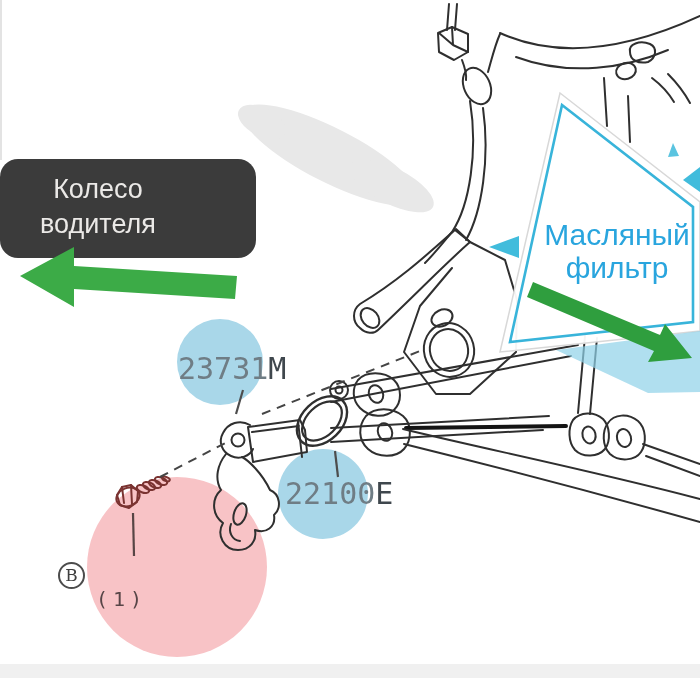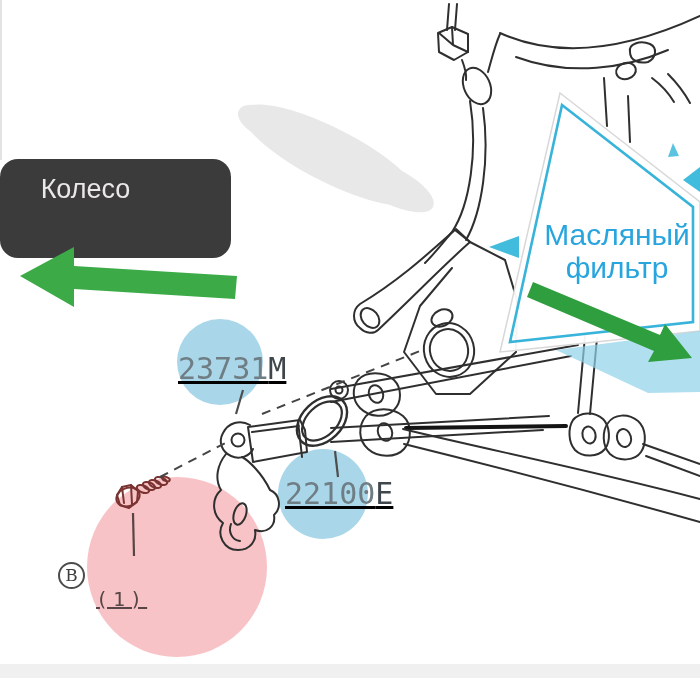--- a/index.html
+++ b/index.html
@@ -7,33 +7,33 @@
     position:relative;width:700px;height:678px;background:#ffffff;
     overflow:hidden;font-family:"Liberation Sans",sans-serif;
   }
   .stage svg{position:absolute;left:0;top:0;}
   #artwork{z-index:1;}
   #arrows{z-index:3;pointer-events:none;}
   .txt{position:absolute;z-index:2;white-space:nowrap;}
 
   
   .driver-label{
-    left:0;top:159px;width:231px;height:99px;
+    left:0;top:159px;width:256px;height:99px;
     background:#3b3b3b;border-radius:18px;
     box-sizing:border-box;padding:13px 70px 0 10px;
     text-align:center;color:#ebe9e7;
     font-size:27px;line-height:35px;
   }
   
   .oil-label{
     left:517px;top:218px;width:200px;text-align:center;
     color:#29a5de;font-size:30px;line-height:33px;
   }
   
-  .pn{font-family:"DejaVu Sans Mono",monospace;text-decoration:underline;}
+  .pn{font-family:"DejaVu Sans Mono",monospace;}
   .pn-main{color:#6f7d85;}
   .pn-suffix{color:#3f474d;}
   .pn1{left:178px;top:353px;font-size:30px;line-height:32px;}
   .pn2{left:285px;top:478px;font-size:30px;line-height:32px;}
   .pn3{left:93px;top:564px;font-size:27px;line-height:29px;color:#6f3639;}
   .pn3-qty{left:96px;top:589px;font-size:20px;line-height:20px;color:#574547;letter-spacing:5px;}
   .b-circle{
     left:58px;top:562px;width:27px;height:27px;box-sizing:border-box;
     border:2px solid #4c4c4c;border-radius:50%;
     color:#3f3f3f;font-family:"DejaVu Serif",serif;font-size:17px;
@@ -151,20 +151,21 @@
       <polygon points="562,105 693,207 693,322 510,342" fill="none" stroke="#38b4da" stroke-width="2.6"></polygon>
       <polygon points="489,247 519,236 519,258" fill="#41bcdc"></polygon>
       <polygon points="700,167 683,180 700,192" fill="#41bcdc"></polygon>
       <polygon points="668,157 673,143 679,156" fill="#5ac4e0"></polygon>
       <polygon points="556,350 700,331 700,392 648,393" fill="#8ed2e8" opacity="0.7"></polygon>
     </g>
   </svg>
 
   <div class="txt driver-label">
     <div>Колесо</div>
+    <div>водителя</div>
   </div>
 
   <div class="txt oil-label">
     <div>Масляный</div>
     <div>фильтр</div>
   </div>
 
   <div class="txt pn pn1"><span class="pn-main">23731</span><span class="pn-suffix">M</span></div>
 
   <div class="txt pn pn2"><span class="pn-main">22100</span><span class="pn-suffix">E</span></div>

